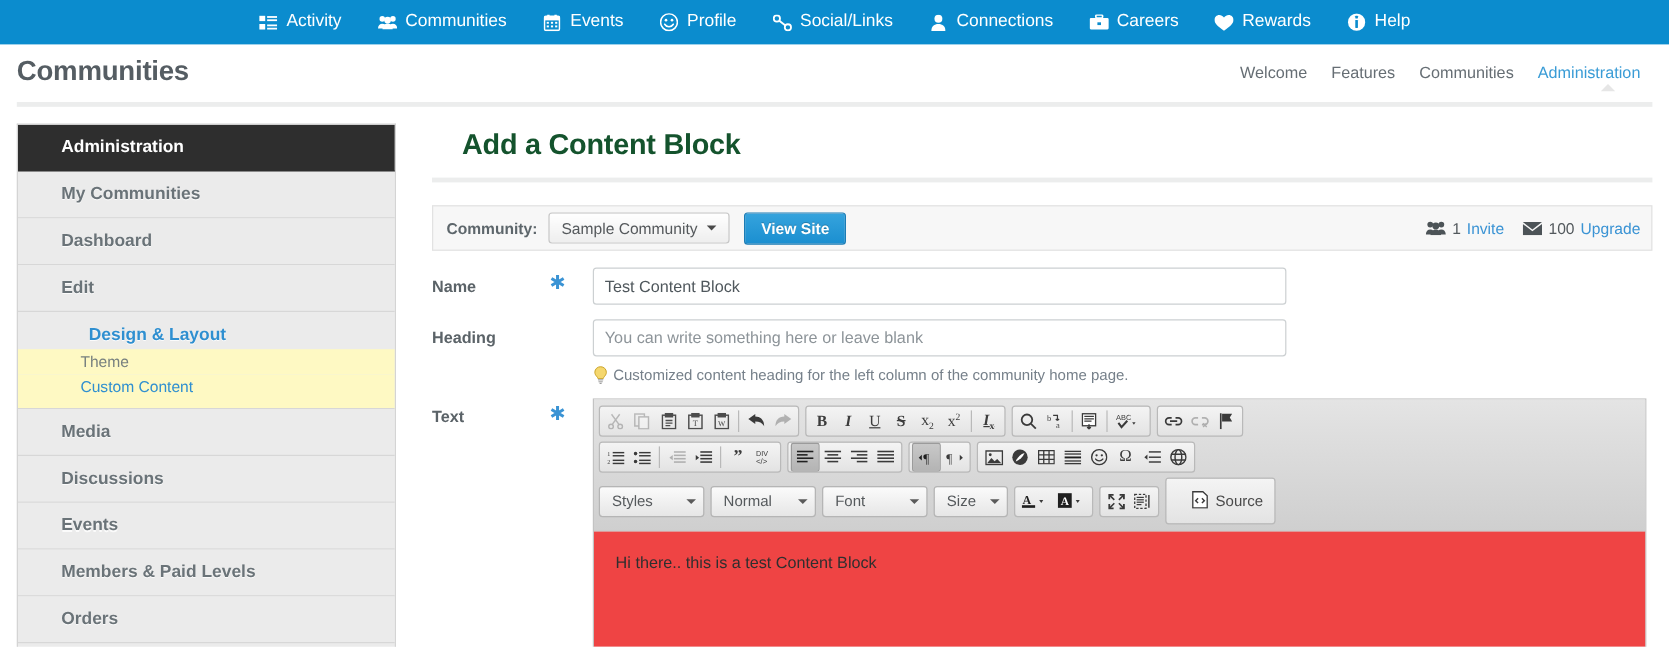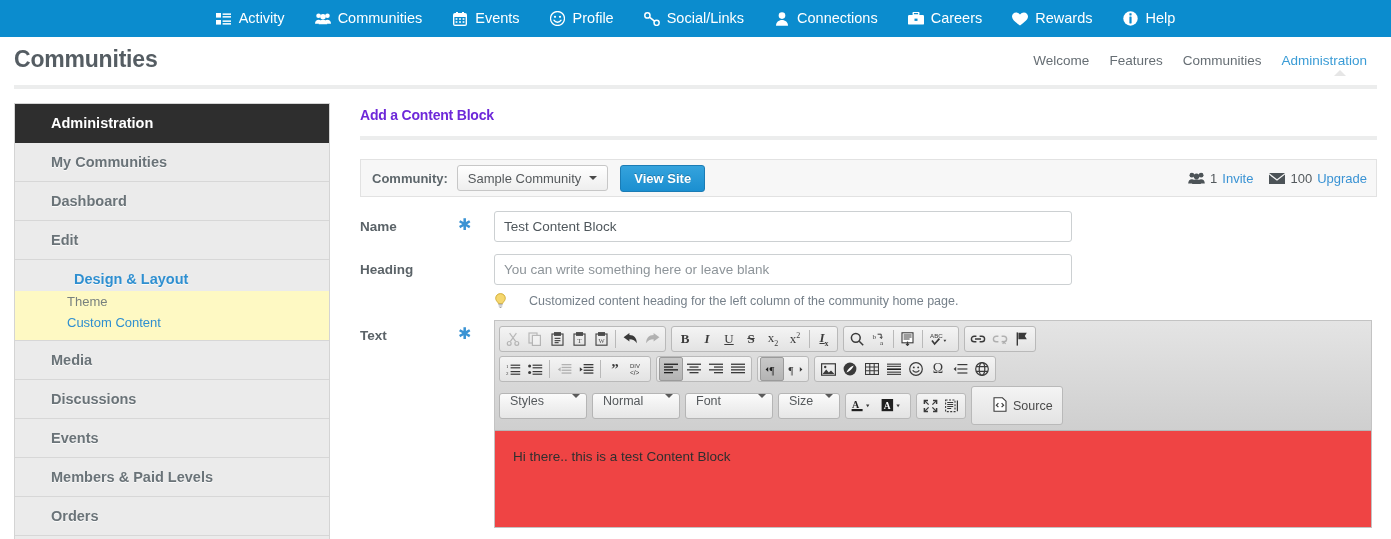--- a/index.html
+++ b/index.html
@@ -133,25 +133,26 @@
   .side-sub.last { padding-bottom: 10px; border-bottom: 1px solid #d7d7d7; }
 
   
   #main {
     flex: 1 1 auto;
     padding-left: 30px;
     margin-top: 8px;
     min-width: 0;
   }
   #main-title {
-    font-size: 14px;
+    font-size: 24px;
     font-weight: bold;
-    color: #6d28d9;
+    color: #14532d;
     padding-top: 10px;
     letter-spacing: -0.2px;
+    margin-left: 25px;
   }
   #main-rule {
     margin-top: 13px;
     height: 4px;
     background: #eceded;
   }
 
   
   #community-bar {
     margin-top: 19px;
@@ -254,21 +255,21 @@
     font-size: 13.5px;
     color: #4f575c;
     font-family: "Liberation Sans", sans-serif;
     background: #ffffff;
     outline: none;
   }
   .txt-input::placeholder { color: #8d9499; }
   .field-hint {
     display: flex;
     align-items: center;
-    gap: 22px;
+    gap: 4px;
     margin-top: 8px;
     font-size: 12.5px;
     color: #76808a;
   }
   .bulb {
     width: 13px; height: 15px;
     display: inline-flex; align-items: center;
   }
   .bulb svg { display: block; }
 
@@ -324,20 +325,21 @@
     margin: 0 3px;
   }
   .ck-txtbtn {
     font-size: 13px;
     font-weight: bold;
     color: #3c3c3c;
     font-family: "Liberation Serif", serif;
   }
   .ck-combo {
     display: flex;
+    align-items: center;
     justify-content: space-between;
     height: 26px;
     background: linear-gradient(to bottom, #fbfbfb, #e6e6e6);
     border: 1px solid #b5b5b5;
     border-radius: 3px;
     font-size: 12.5px;
     color: #55595c;
     padding: 0 6px 0 10px;
     cursor: pointer;
   }

